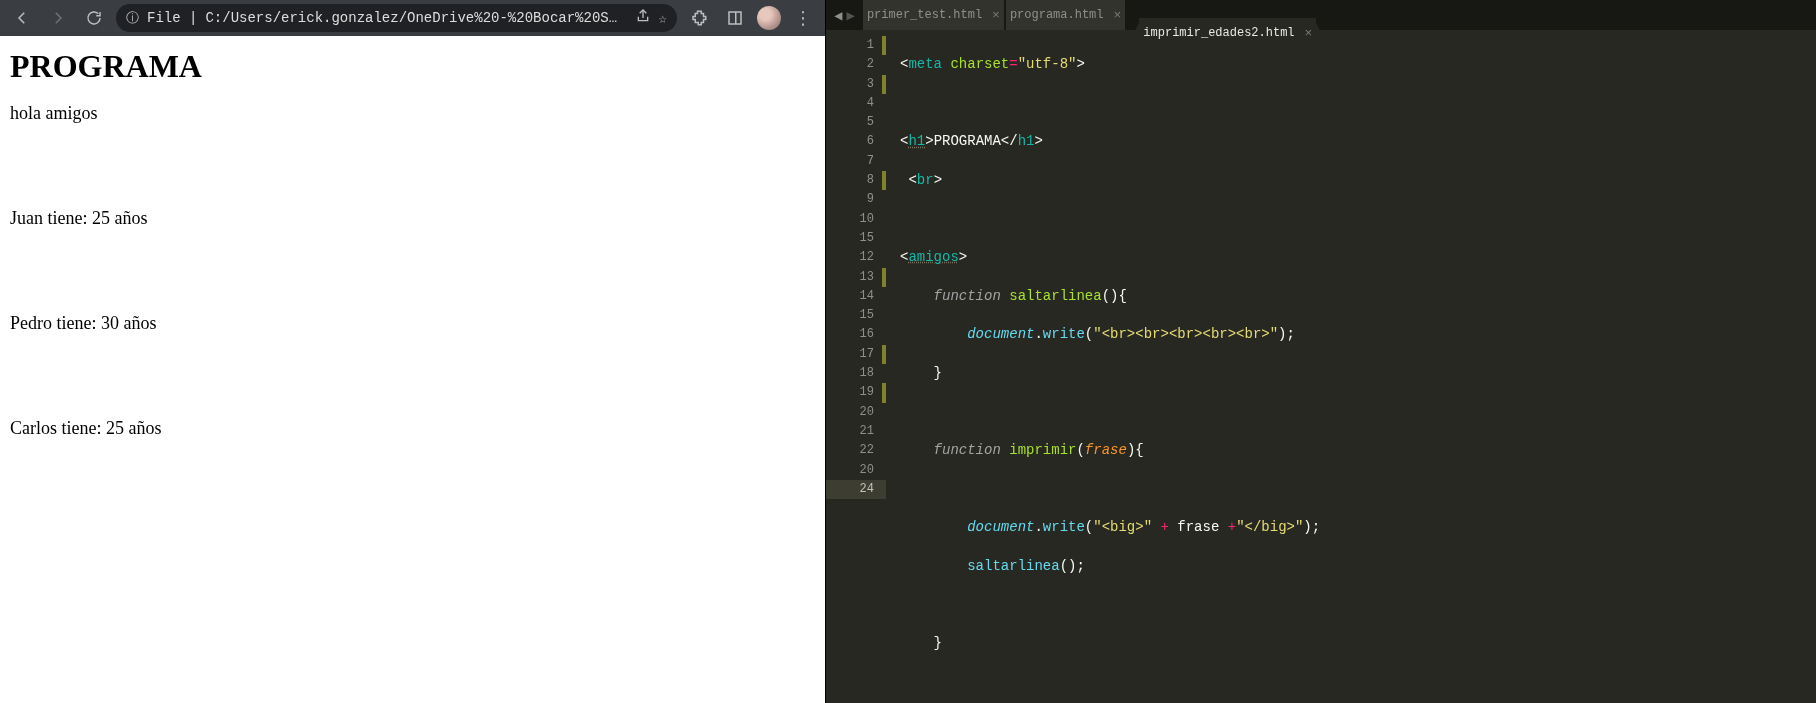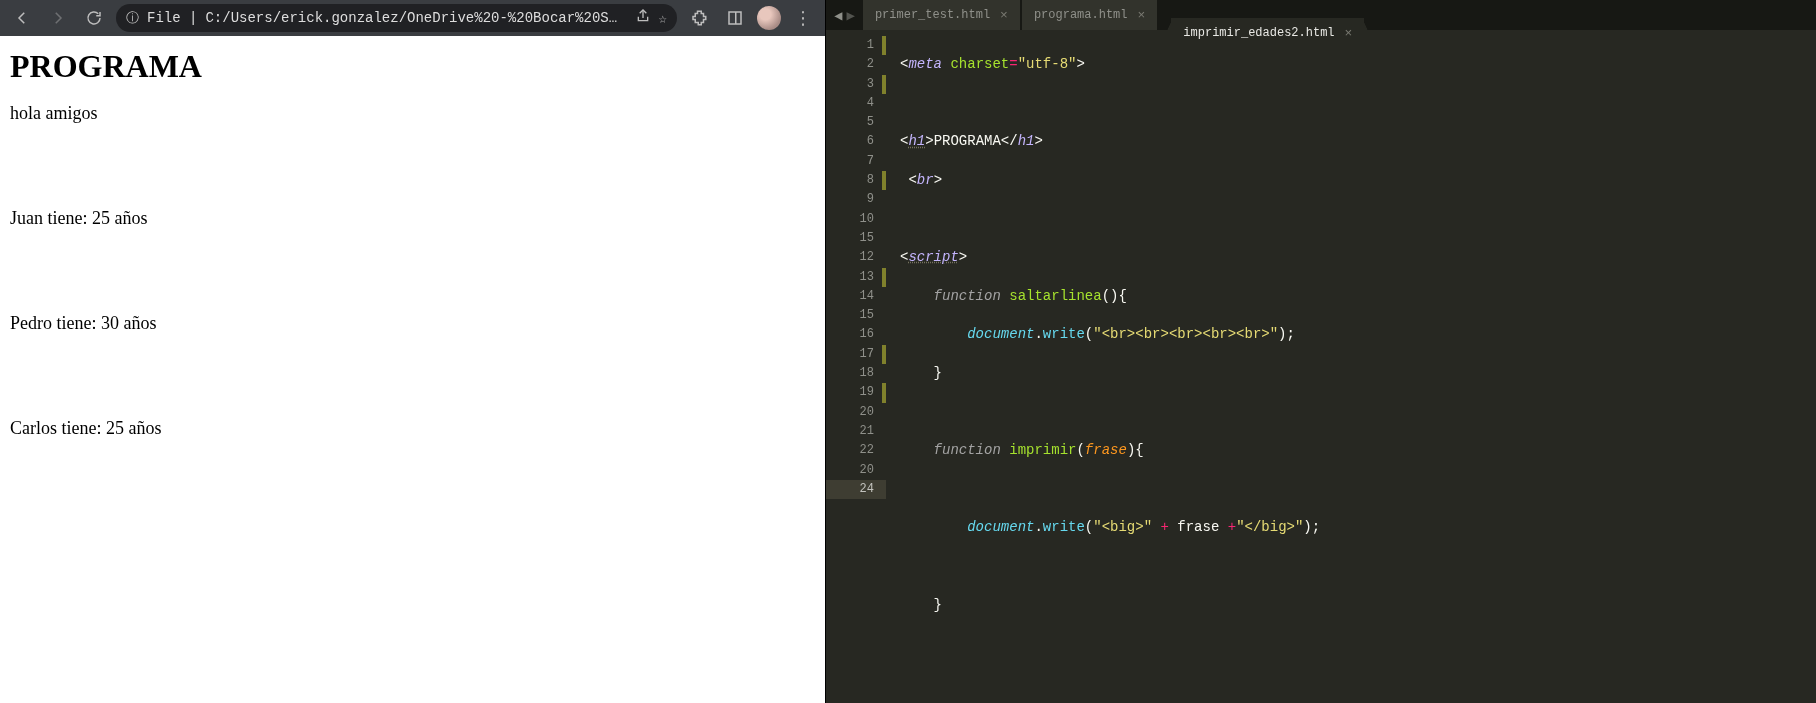--- a/index.html
+++ b/index.html
@@ -24,35 +24,35 @@
   .page h1 { font-size:32px; font-weight:bold; margin:4px 0 18px 0; }
   .page .line   { font-size:18px; margin-bottom:84px; }
   .page .line:last-child { margin-bottom:0; }
   
   .browser { border-right:1px solid #000; }
   
   .editor { flex:1; height:703px; display:flex; flex-direction:column; background:#272822; color:#f8f8f2; }
   .ed-top { height:30px; background:#171814; display:flex; align-items:center; }
   .arrows { display:flex; align-items:center; gap:4px; padding:0 8px; color:#8f908a; }
   .arrows span { font-size:14px; }
-  .tab { height:30px; display:flex; align-items:center; padding:0 12px; gap:10px; font-size:12px; color:#8f908a; position:relative; }
+  .tab { height:30px; display:flex; align-items:center; padding:0 4px; gap:10px; font-size:12px; color:#8f908a; position:relative; }
   .tab.inactive { background:#32332c; margin-right:2px; }
   .tab.active   { background:#272822; color:#e8e8e4;margin-top:36px; }
   .tab.active::before { content:""; position:absolute; left:-10px; top:0; width:10px; height:30px; background:linear-gradient(115deg, transparent 49%, #272822 51%); }
   .tab.active::after  { content:""; position:absolute; right:-10px; top:0; width:10px; height:30px; background:linear-gradient(65deg, #272822 49%, transparent 51%); }
   .tab .x { color:#7a7a72; font-size:13px; }
   .code-area { flex:1; display:flex; font-size:14px; line-height:19.3px; }
   .gutter { width:60px; background:#272822; padding-top:6px; text-align:right; color:#8f908a; font-size:12px; position:relative; }
   .gutter .num { padding-right:12px; height:19.3px; position:relative;}
   .gutter .mark::before { content:""; position:absolute; right:0px; top:0; width:4px; height:19.3px; background:#a6a631; opacity:.7;}
   .gutter .active { background:#3e3d32; color:#c2c2bd;}
   .code { flex:1; padding-top:6px; white-space:pre; font-family:"Consolas","Courier New",monospace; }
   .code .row { height:19.3px; padding-left:14px; }
   
-  .c-tag    { color:#c4b5fd;font-style:italic; }
+  .c-tag    { color:#14b8a6; }
   .c-attr   { color:#a6e22e; }
   .c-op     { color:#f92672; }
   .c-str    { color:#e6db74; }
   .c-num    { color:#ae81ff; }
   .c-kw     { color:#a3a3a3; font-style:italic; }
   .c-kw2    { color:#f92672; font-style:italic; }
   .c-fn     { color:#a6e22e; }
   .c-var    { color:#66d9ef; }
   .c-builtin{ color:#66d9ef; font-style:italic; }
   .c-param  { color:#fd971f; font-style:italic; }
@@ -168,28 +168,29 @@
       <div class="num">20</div>
       <div class="num active">24</div>
     </div>
 
     <div class="code">
 <div class="row"><span class="c-punc">&lt;</span><span class="c-tag" data-bind="editor.code.l1.a">meta</span> <span class="c-attr" data-bind="editor.code.l1.b">charset</span><span class="c-op" data-bind="editor.code.l1.c">=</span><span class="c-str" data-bind="editor.code.l1.d">"utf-8"</span><span class="c-punc">&gt;</span></div>
 <div class="row"></div>
 <div class="row"><span class="c-punc">&lt;</span><span class="c-tag c-underline" data-bind="editor.code.l3.a">h1</span><span class="c-punc">&gt;</span><span data-bind="editor.code.l3.txt">PROGRAMA</span><span class="c-punc">&lt;/</span><span class="c-tag" data-bind="editor.code.l3.a">h1</span><span class="c-punc">&gt;</span></div>
 <div class="row"> <span class="c-punc">&lt;</span><span class="c-tag" data-bind="editor.code.l4.a">br</span><span class="c-punc">&gt;</span></div>
 <div class="row"></div>
-<div class="row"><span class="c-punc">&lt;</span><span class="c-tag c-underline" data-bind="editor.code.l6.a">script</span><span class="c-punc">&gt;</span></div>
+<div class="row"><span class="c-punc">&lt;</span><span class="c-tag c-underline" data-bind="editor.code.l6.a">amigos</span><span class="c-punc">&gt;</span></div>
 <div class="row">    <span class="c-kw" data-bind="editor.code.l7.kw">function</span> <span class="c-fn" data-bind="editor.code.l7.fn">saltarlinea</span><span class="c-punc">(){</span></div>
 <div class="row">        <span class="c-builtin" data-bind="editor.code.l8.obj">document</span><span class="c-punc">.</span><span class="c-var" data-bind="editor.code.l8.m">write</span><span class="c-punc">(</span><span class="c-str" data-bind="editor.code.l8.s">"&lt;br&gt;&lt;br&gt;&lt;br&gt;&lt;br&gt;&lt;br&gt;"</span><span class="c-punc">);</span></div>
 <div class="row">    <span class="c-punc">}</span></div>
 <div class="row"></div>
 <div class="row">    <span class="c-kw" data-bind="editor.code.l11.kw">function</span> <span class="c-fn" data-bind="editor.code.l11.fn">imprimir</span><span class="c-punc">(</span><span class="c-param" data-bind="editor.code.l11.p">frase</span><span class="c-punc">){</span></div>
 <div class="row"></div>
 <div class="row">        <span class="c-builtin" data-bind="editor.code.l13.obj">document</span><span class="c-punc">.</span><span class="c-var" data-bind="editor.code.l13.m">write</span><span class="c-punc">(</span><span class="c-str" data-bind="editor.code.l13.s1">"&lt;big&gt;"</span> <span class="c-op">+</span> <span data-bind="editor.code.l13.v">frase</span> <span class="c-op">+</span><span class="c-str" data-bind="editor.code.l13.s2">"&lt;/big&gt;"</span><span class="c-punc">);</span></div>
+<div class="row">        <span class="c-var" data-bind="editor.code.l14.fn">saltarlinea</span><span class="c-punc">();</span></div>
 <div class="row"></div>
 <div class="row">    <span class="c-punc">}</span></div>
 
 
 
 
 
 
 
     </div>

